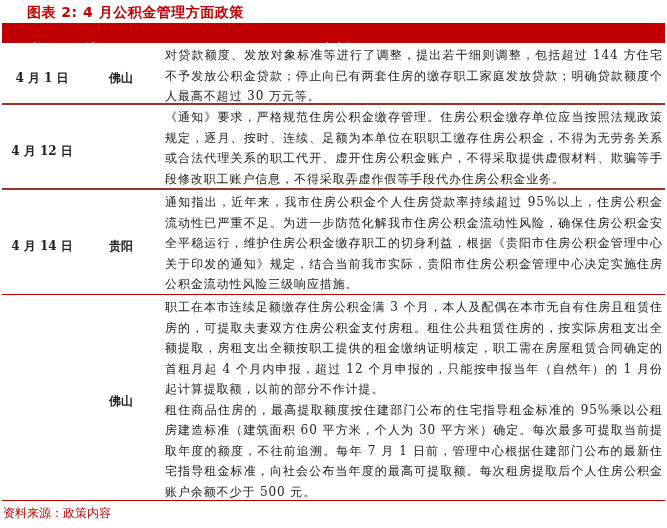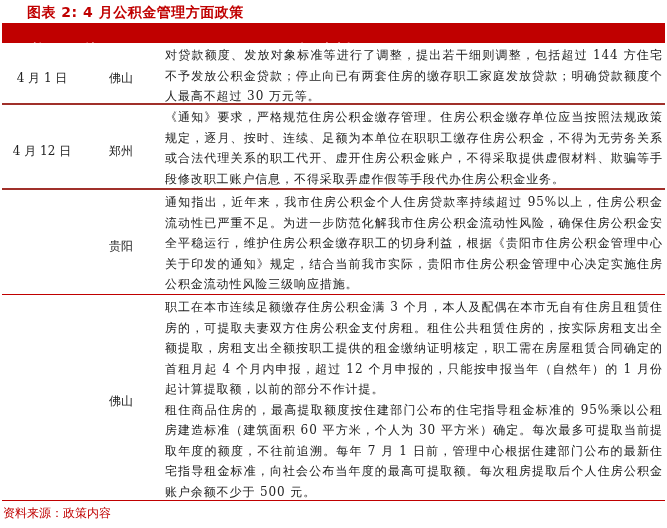--- a/index.html
+++ b/index.html
@@ -71,20 +71,21 @@
     }
     .cell-time, .cell-region {
       position: absolute;
       top: 8px;
       bottom: 0;
       display: flex;
       align-items: center;
       justify-content: center;
       font-size: 12px;
       white-space: nowrap;
+      font-weight: bold;
     }
     .cell-time { left: 0; width: 80px; }
     .cell-region { left: 80px; width: 78px; }
     .cell-content {
       position: absolute;
       left: 163px;
       right: 2px;
       top: 2px;
       font-size: 12px;
       line-height: 20.5px;
@@ -126,28 +127,28 @@
   <div class="cell-time">4 月 1 日</div>
   <div class="cell-region">佛山</div>
   <div class="cell-content">
     <p>对贷款额度、发放对象标准等进行了调整，提出若干细则调整，包括超过 144 方住宅不予发放公积金贷款；停止向已有两套住房的缴存职工家庭发放贷款；明确贷款额度个人最高不超过 30 万元等。</p>
   </div>
   <div class="sep"></div>
 </div>
 
 <div class="row" style="top:105px;height:85px;">
   <div class="cell-time">4 月 12 日</div>
-  <div class="cell-region">郑州</div>
   <div class="cell-content">
     <p>《通知》要求，严格规范住房公积金缴存管理。住房公积金缴存单位应当按照法规政策规定，逐月、按时、连续、足额为本单位在职职工缴存住房公积金，不得为无劳务关系或合法代理关系的职工代开、虚开住房公积金账户，不得采取提供虚假材料、欺骗等手段修改职工账户信息，不得采取弄虚作假等手段代办住房公积金业务。</p>
   </div>
   <div class="sep"></div>
 </div>
 
 <div class="row thin" style="top:190px;height:105px;">
+  <div class="cell-time">4 月 14 日</div>
   <div class="cell-region">贵阳</div>
   <div class="cell-content">
     <p>通知指出，近年来，我市住房公积金个人住房贷款率持续超过 95%以上，住房公积金流动性已严重不足。为进一步防范化解我市住房公积金流动性风险，确保住房公积金安全平稳运行，维护住房公积金缴存职工的切身利益，根据《贵阳市住房公积金管理中心关于印发的通知》规定，结合当前我市实际，贵阳市住房公积金管理中心决定实施住房公积金流动性风险三级响应措施。</p>
   </div>
   <div class="sep"></div>
 </div>
 
 <div class="row" style="top:295px;height:205px;">
   <div class="cell-region">佛山</div>
   <div class="cell-content">

